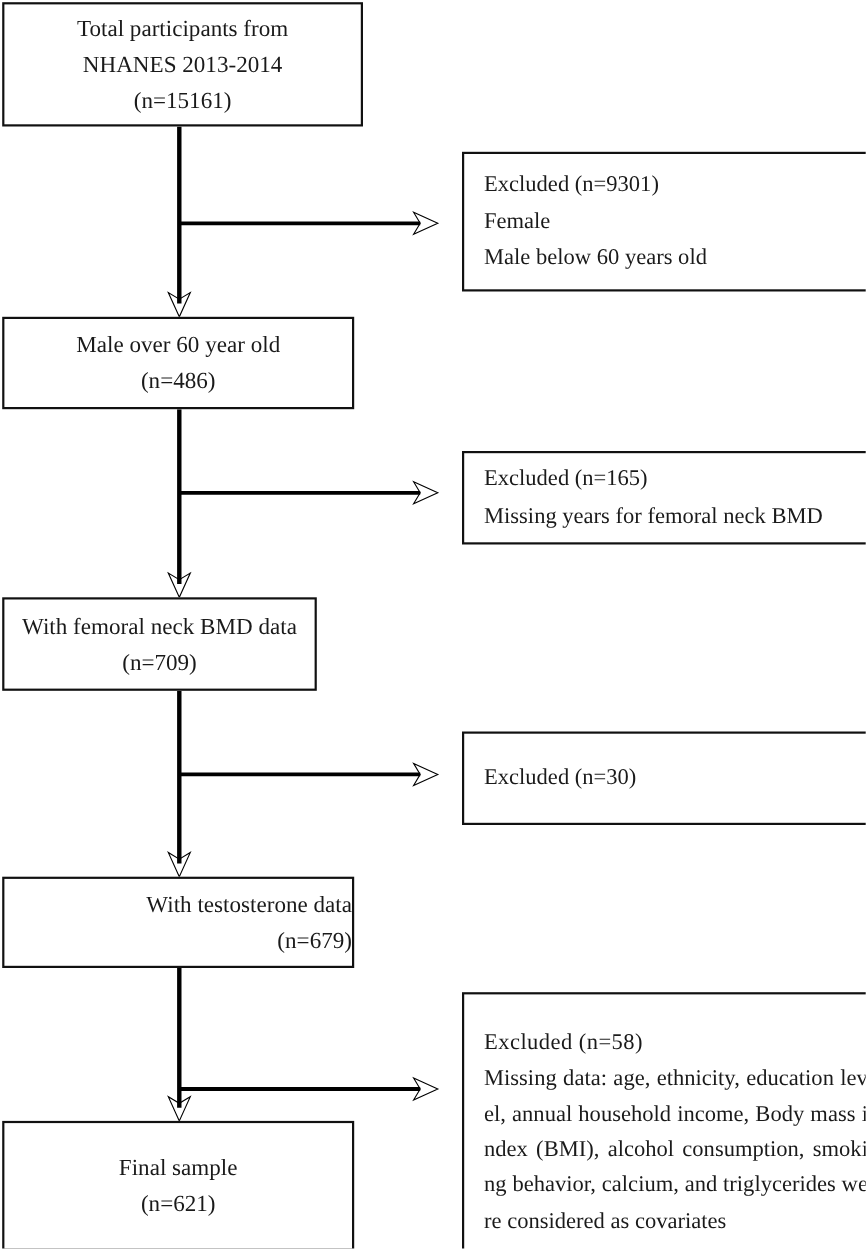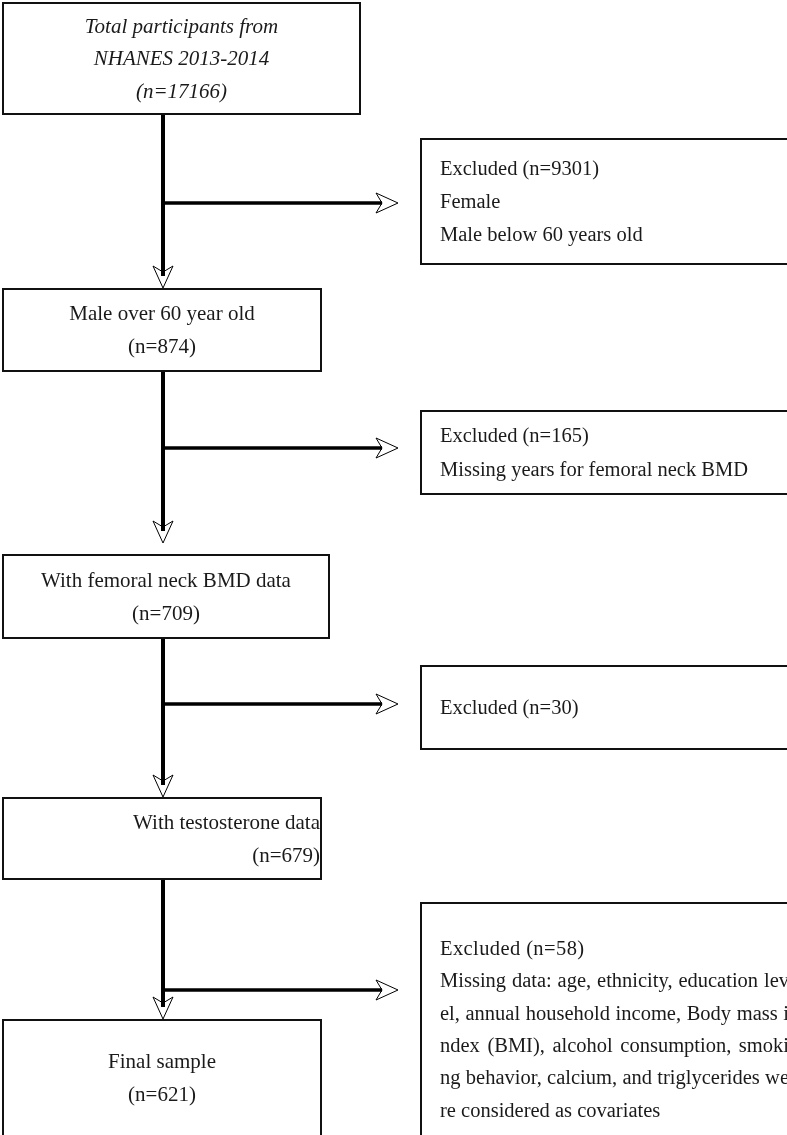--- a/index.html
+++ b/index.html
@@ -90,25 +90,25 @@
   .node.exclusion.wide .para {
     display: block;
     text-align: justify;
     text-justify: inter-word;
     word-break: break-all;
     overflow-wrap: anywhere;
     hyphens: none;
   }
 
   
-  #box-total      { left: 2px;   top: 2px;    width: 359px; height: 113px; font-style: italic; }
+  #box-total      { left: 2px;   top: 2px;    width: 328px; height: 113px; }
   #box-excl-1     { left: 398px; top: 138px;  width: 385px; height: 127px; }
   #box-male60     { left: 2px;   top: 288px;  width: 320px; height: 84px;  }
   #box-excl-2     { left: 398px; top: 410px;  width: 385px; height: 85px;  }
-  #box-bmd        { left: 2px;   top: 543px;  width: 328px; height: 85px; margin-top: 11px;  }
+  #box-bmd        { left: 2px;   top: 543px;  width: 286px; height: 85px;  }
   #box-excl-3     { left: 398px; top: 665px;  width: 385px; height: 85px;  }
   #box-testo      { left: 2px;   top: 797px;  width: 320px; height: 83px; align-items: flex-end;  }
   #box-excl-4     { left: 398px; top: 902px;  width: 385px; height: 254px; }
   #box-final      { left: 2px;   top: 1019px; width: 320px; height: 118px; }
 </style>
 </head>
 <body>
 
 <div id="flow-root">
 
@@ -131,26 +131,26 @@
 
     <line x1="163" y1="880" x2="163" y2="1007" stroke-width="4"></line>
     <path d="M163,1019 L153,997 L163,1003 L173,997 Z" fill="#000000" stroke="none"></path>
     <line x1="163" y1="990" x2="382" y2="990" stroke-width="3.5"></line>
     <path d="M398,990 L376,980 L382,990 L376,1000 Z" fill="#000000" stroke="none"></path>
   </svg>
 
   <div class="node stage" id="box-total">
     <span class="line">Total participants from</span>
     <span class="line">NHANES 2013-2014</span>
-    <span class="line">(n=17166)</span>
+    <span class="line">(n=15161)</span>
   </div>
 
   <div class="node stage" id="box-male60">
     <span class="line">Male over 60 year old</span>
-    <span class="line">(n=874)</span>
+    <span class="line">(n=486)</span>
   </div>
 
   <div class="node stage" id="box-bmd">
     <span class="line">With femoral neck BMD data</span>
     <span class="line">(n=709)</span>
   </div>
 
   <div class="node stage" id="box-testo">
     <span class="line">With testosterone data</span>
     <span class="line">(n=679)</span>

